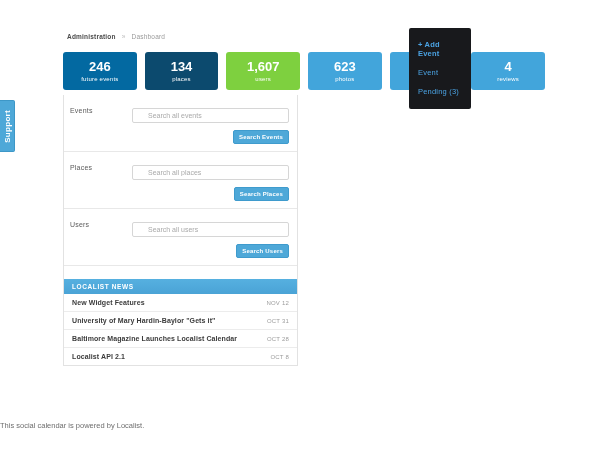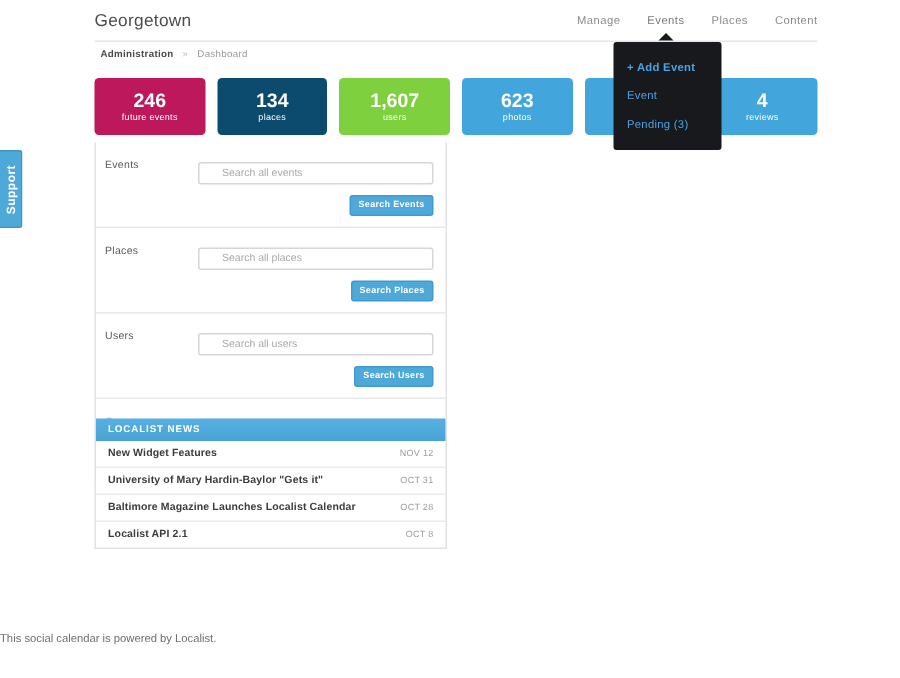--- a/index.html
+++ b/index.html
@@ -42,21 +42,21 @@
   .caret-up {
     position: absolute; left: 50%; transform: translateX(-50%);
     bottom: -7px; width: 0; height: 0;
     border-left: 5px solid transparent; border-right: 5px solid transparent;
     border-bottom: 5px solid #18191c;
   }
 
   
   .dropdown {
     position: absolute; left: 409px; top: 28px;
-    width: 72px; background: #18191c;
+    width: 62px; background: #18191c;
     border-radius: 2px; padding: 7px 0 8px 0;
     z-index: 40;
   }
   .dropdown a {
     display: block; font-size: 7.5px; color: #4ba3e3;
     text-decoration: none; padding: 5px 9px; letter-spacing: .2px;
   }
   .dropdown a.add { font-weight: bold; }
 
   
@@ -142,44 +142,35 @@
 </style>
 </head>
 <body>
 
 <div id="page">
 
   <div class="support-tab">
     <span>Support</span>
   </div>
 
-  <div class="header">
-    <div class="brand">Georgetown</div>
-    <nav class="topnav" id="topnav">
-        <a href="#">Manage</a>
-        <a href="#" class="active">Events<span class="caret-up"></span></a>
-        <a href="#">Places</a>
-        <a href="#">Content</a>
-      </nav>
-  </div>
 
   <div class="dropdown" id="dropdown">
       <a href="#" class="add">+ Add Event</a>
       <a href="#">Event</a>
       <a href="#">Pending (3)</a>
     </div>
 
   <div class="breadcrumb">
     <span class="crumb-strong">Administration</span>
     <span class="sep">»</span>
     <span>Dashboard</span>
   </div>
 
   <div class="stats" id="stats">
-      <div class="stat" style="background: #be185d;">
+      <div class="stat" style="background: #0369a1;">
         <div class="num">246</div>
         <div class="lbl">future events</div>
       </div>
       <div class="stat" style="background: #0c4a6e;">
         <div class="num">134</div>
         <div class="lbl">places</div>
       </div>
       <div class="stat" style="background: rgb(126, 208, 63);">
         <div class="num">1,607</div>
         <div class="lbl">users</div>

